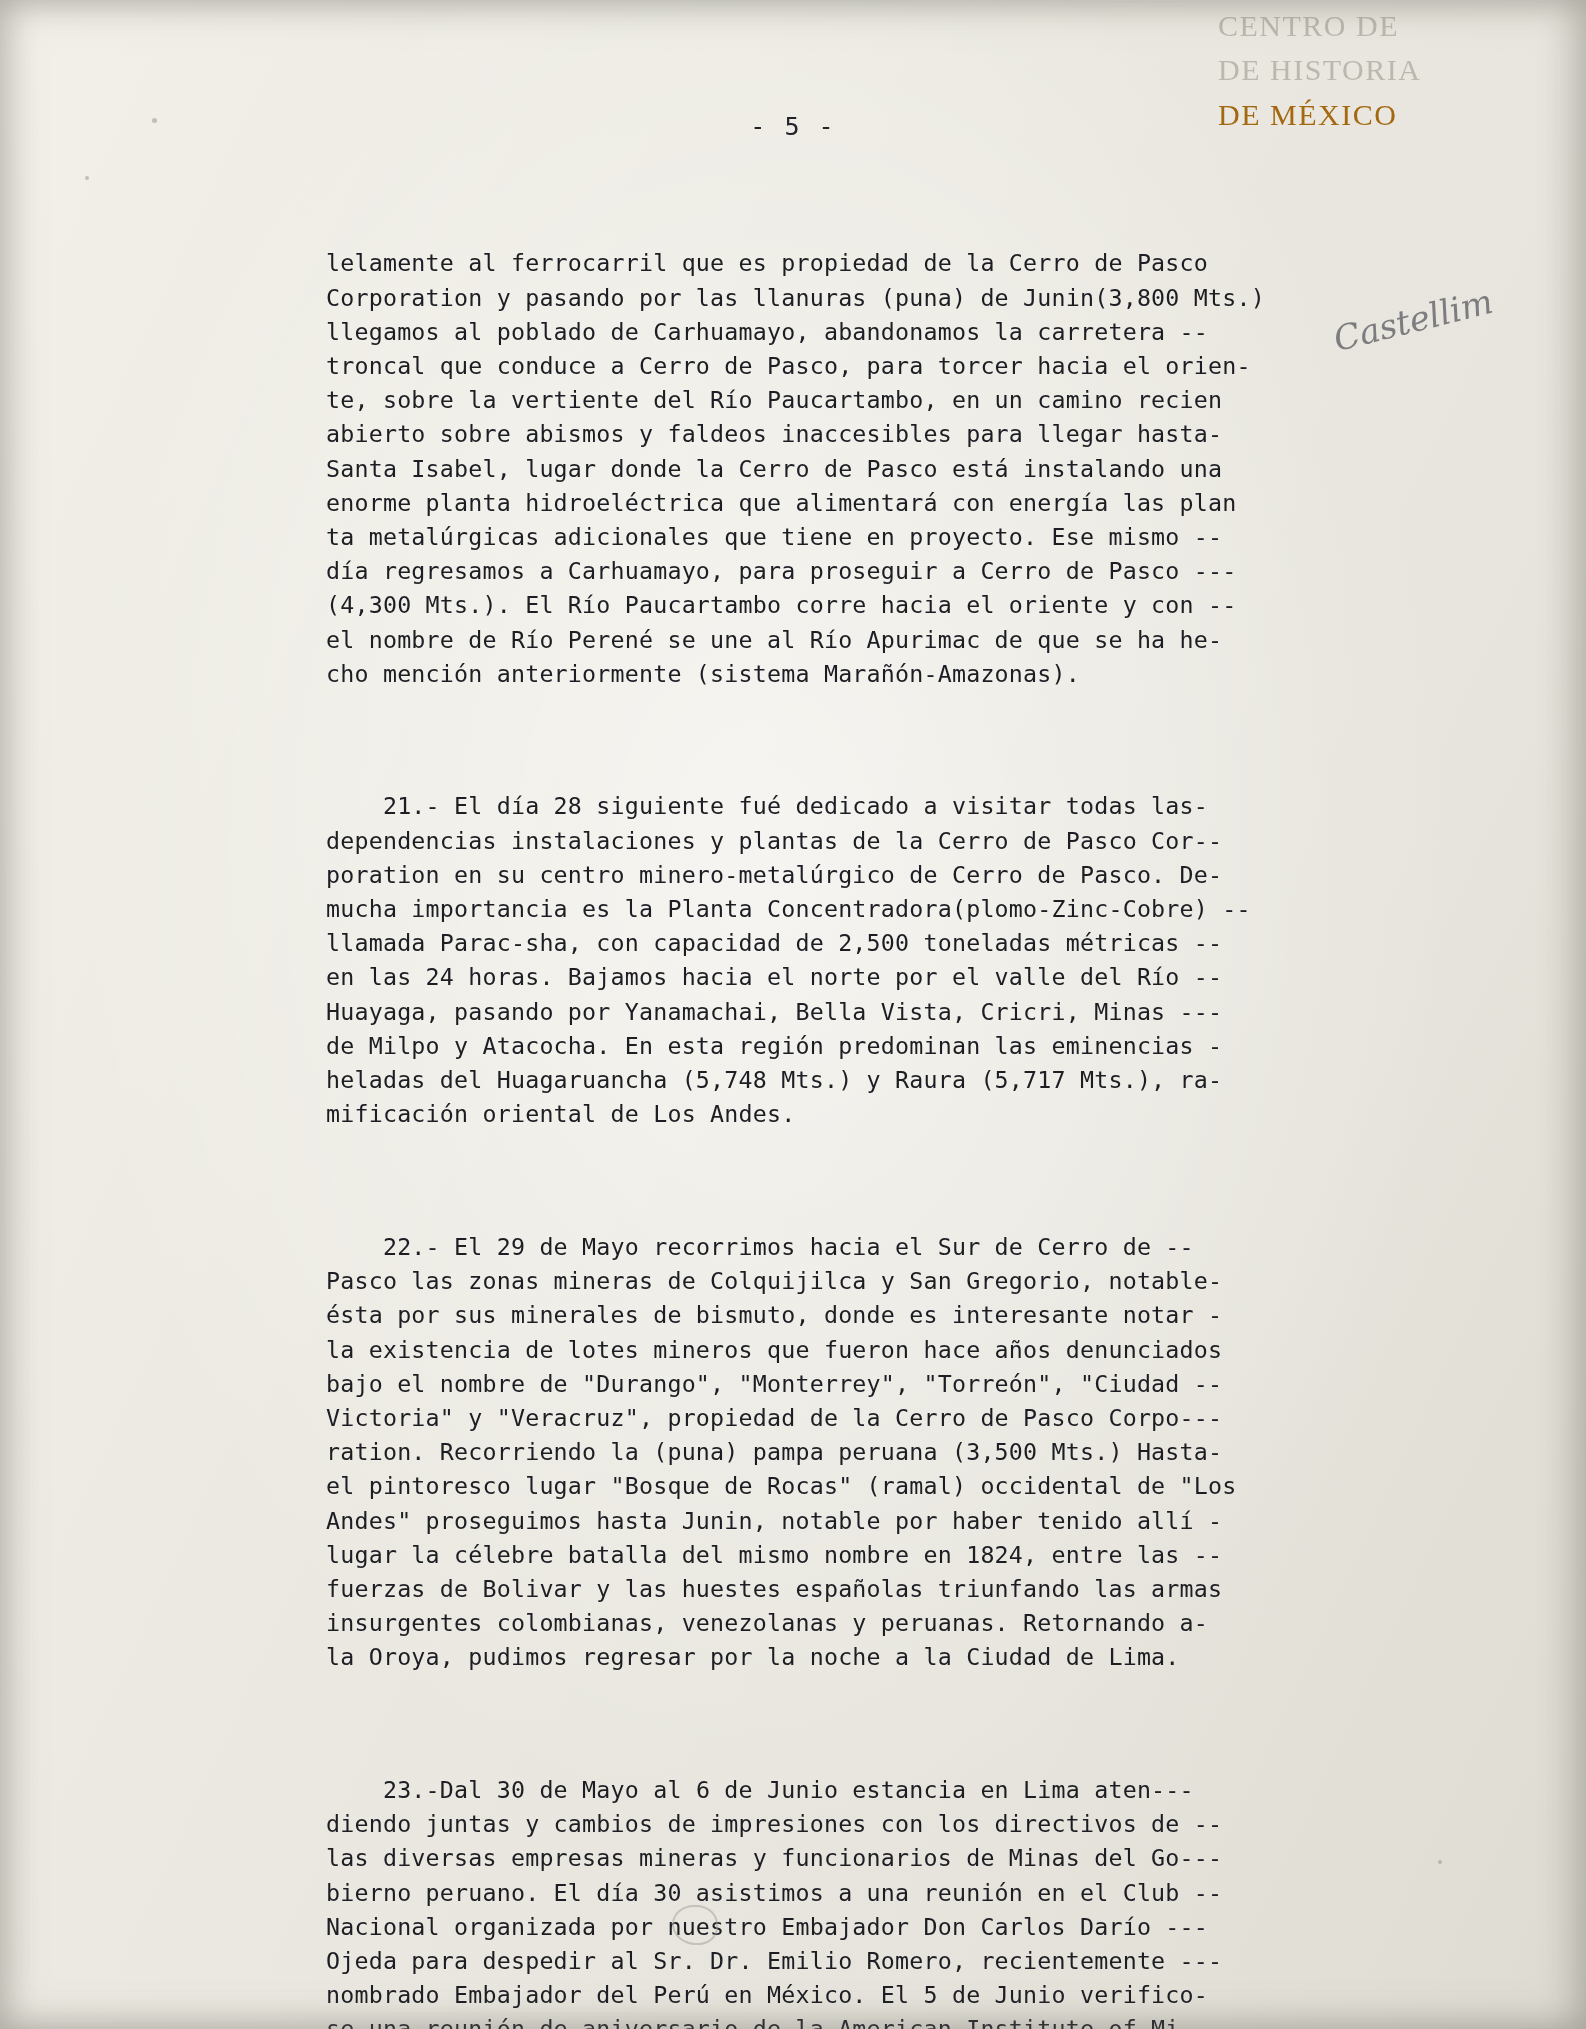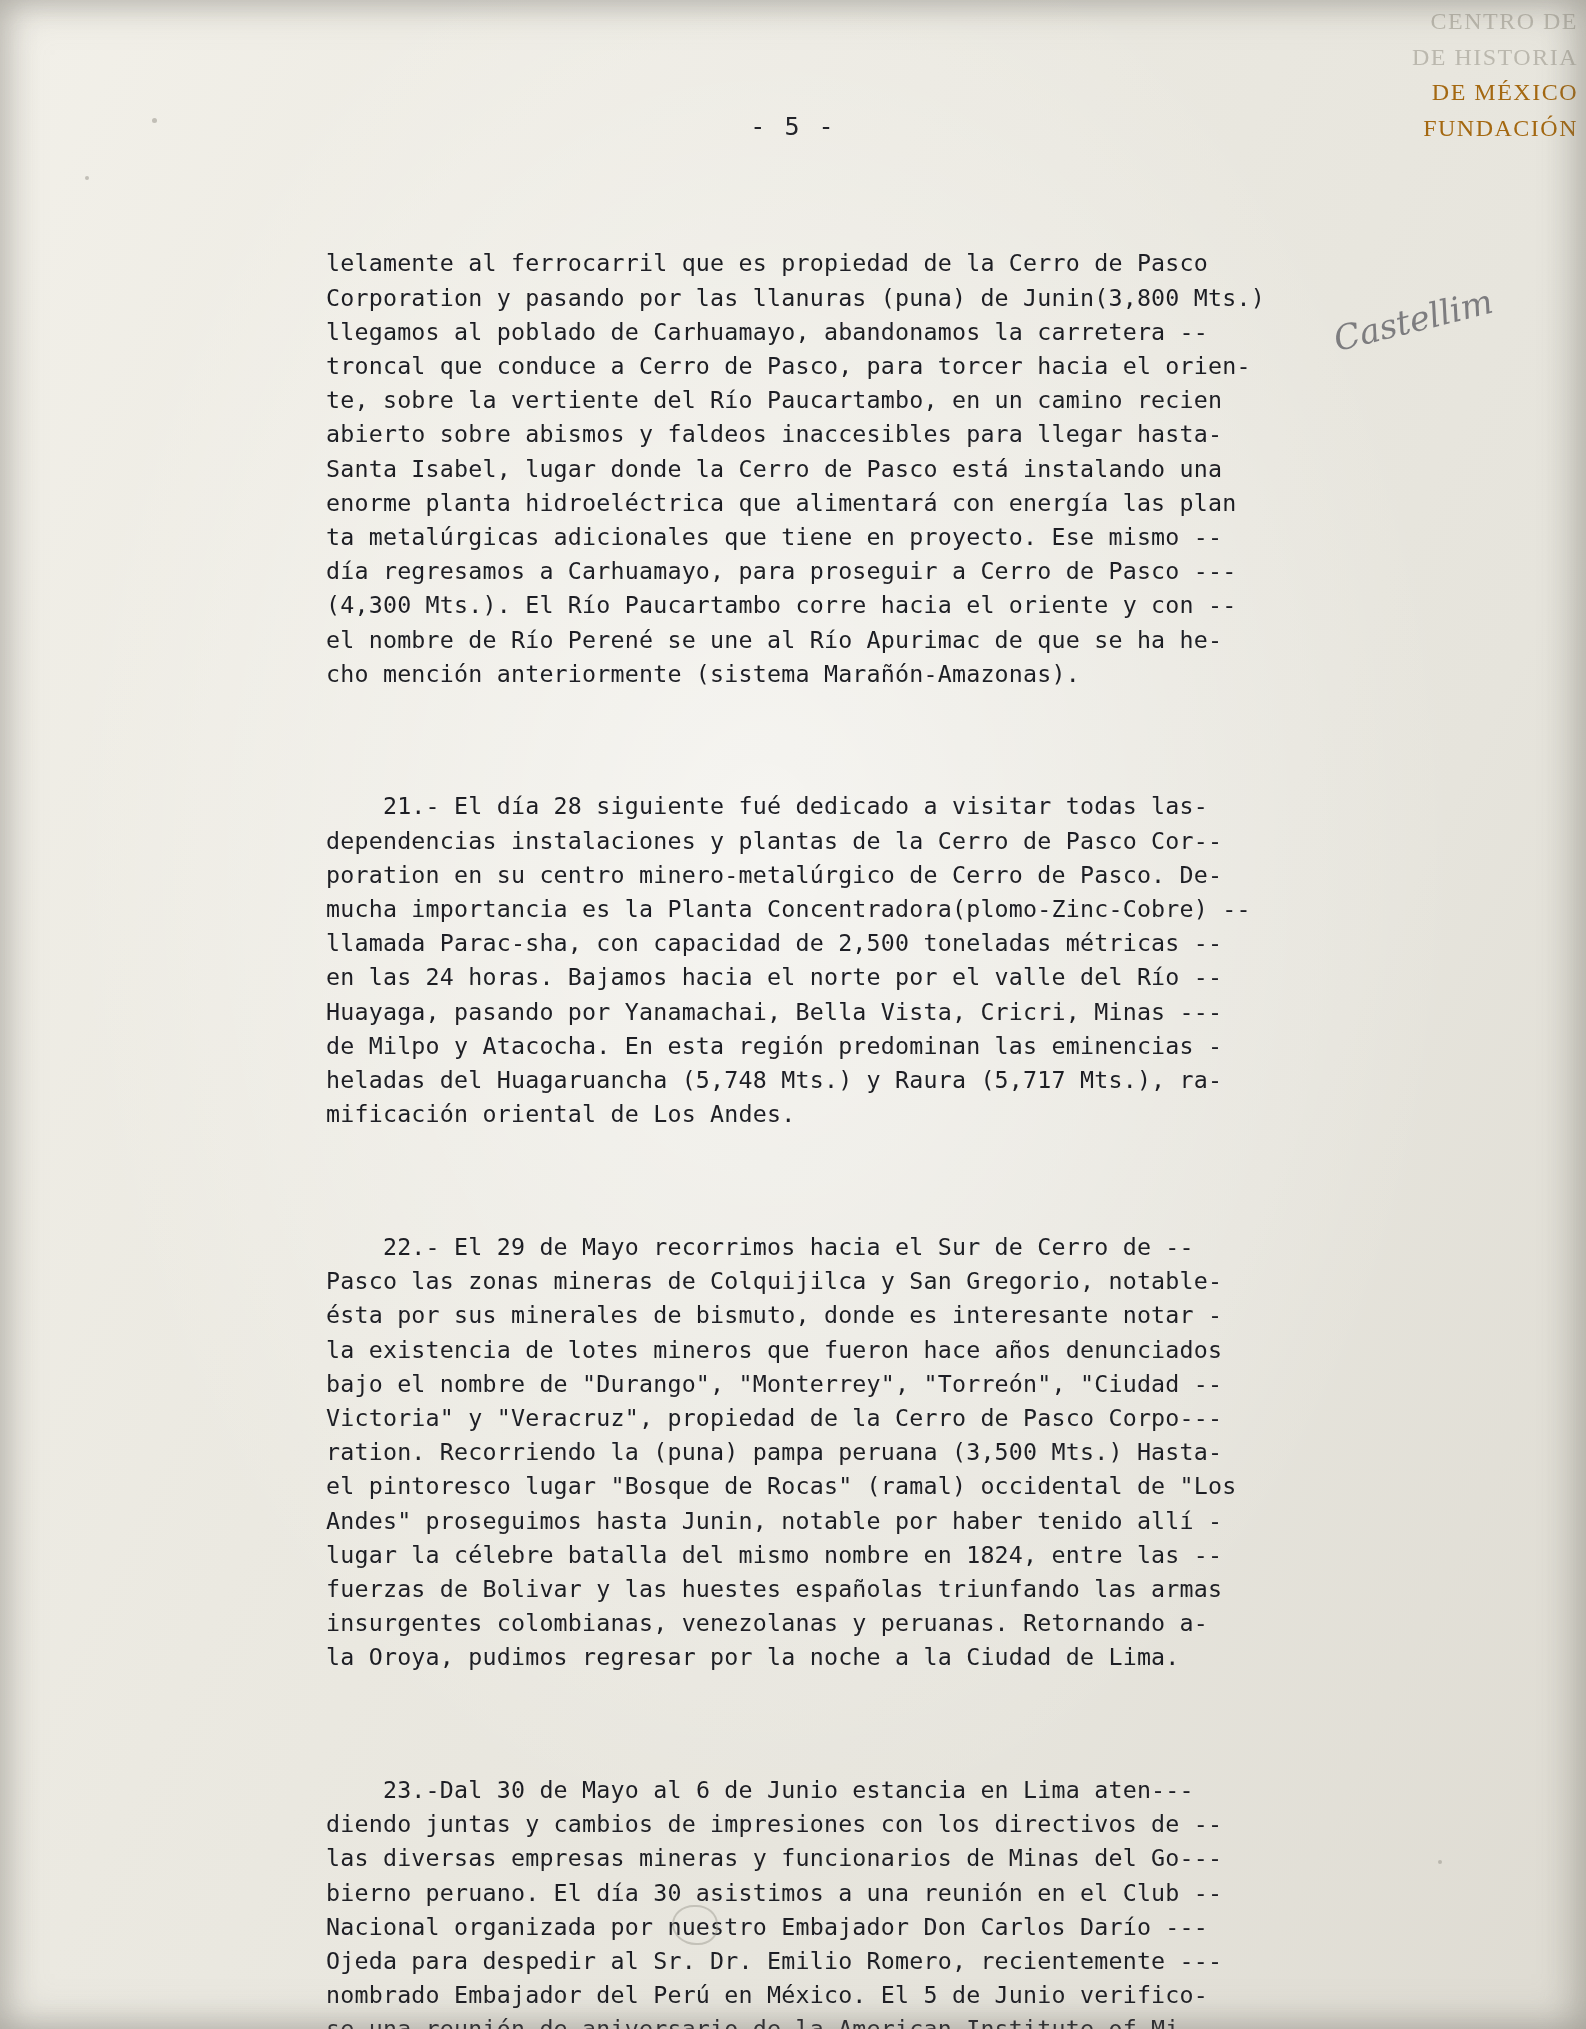--- a/index.html
+++ b/index.html
@@ -31,24 +31,24 @@
                 inset 12px 0 26px rgba(110,108,100,0.18),
                 inset -16px 0 30px rgba(110,108,100,0.20);
     pointer-events: none;
   }
   
   .watermark {
     position: absolute;
     top: 4px;
     right: 8px;
     width: 360px;
-    text-align: right;
+    text-align: left;
     color: #b9b6ac;
     font-family: "Liberation Serif", serif;
-    font-size: 24px;
+    font-size: 30px;
     letter-spacing: 1.5px;
     line-height: 1.48;
     text-transform: uppercase;
     opacity: 0.95;
     pointer-events: none;
     user-select: none;
   }
   .watermark .wm-line { display: block; white-space: nowrap; }
   .watermark .wm-faint { color: #a16207; }
 
@@ -115,21 +115,20 @@
 </head>
 <body>
 
 <div class="page">
   <div class="paper-tone"></div>
 
   <div class="watermark">
     <span class="wm-line">CENTRO DE</span>
     <span class="wm-line">DE HISTORIA</span>
     <span class="wm-line wm-faint">DE MÉXICO</span>
-    <span class="wm-line wm-faint">FUNDACIÓN</span>
   </div>
 
   <div class="signature">Castellim</div>
 
   <div class="page-number">- 5 -</div>
 
   <div class="body-text">
     <p class="para">lelamente al ferrocarril que es propiedad de la Cerro de Pasco
 Corporation y pasando por las llanuras (puna) de Junin(3,800 Mts.)
 llegamos al poblado de Carhuamayo, abandonamos la carretera --

